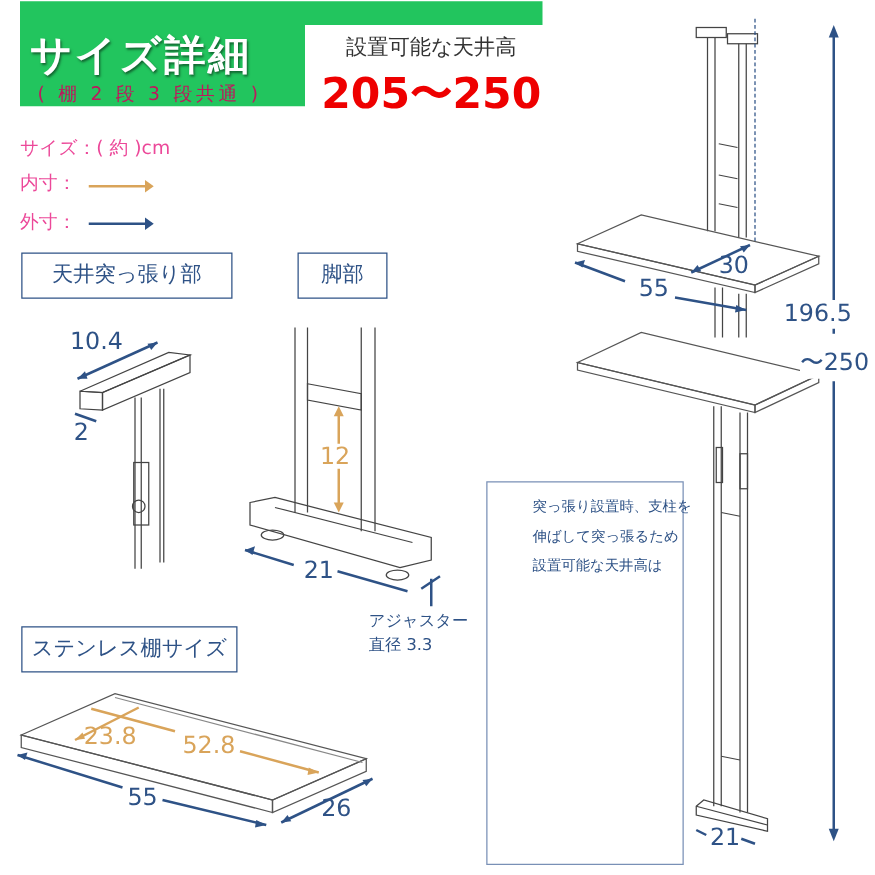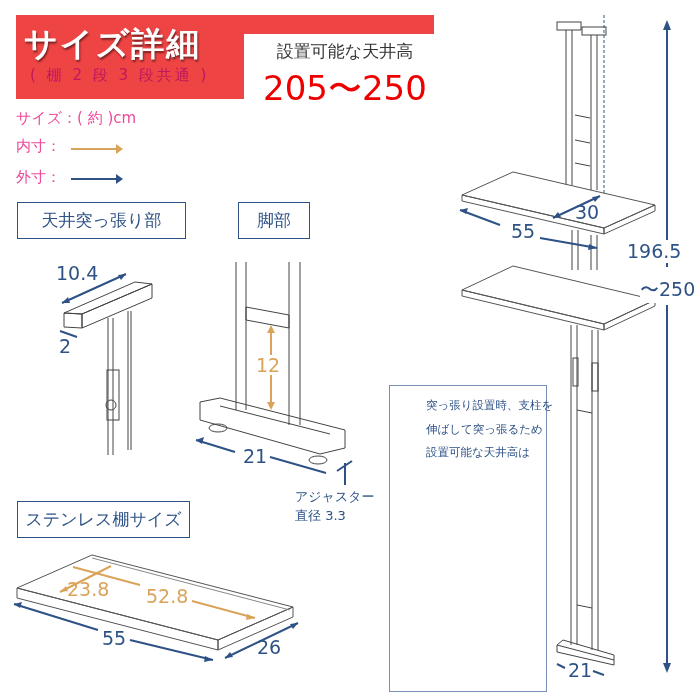--- a/index.html
+++ b/index.html
@@ -1,23 +1,23 @@
 <!DOCTYPE html>
 <html><head>
 <meta charset="utf-8">
 <style>
   html,body{margin:0;padding:0;background:#fff;}
   body{width:700px;height:700px;position:relative;overflow:hidden;font-family:"DejaVu Sans","Liberation Sans",sans-serif;color:#444;}
   .abs{position:absolute;}
-  .title-block{left:16px;top:15px;width:418px;height:84px;background:#ef4444;}
+  .title-block{left:16px;top:1px;width:418px;height:84px;background:#22c55e;}
   .title-main{left:24px;top:22px;color:#fff;font-size:33px;font-weight:bold;letter-spacing:2px;text-shadow:1px 2px 2px rgba(0,0,0,.5);white-space:nowrap;}
   .title-sub{left:30px;top:66px;color:#be185d;font-size:15px;letter-spacing:3px;white-space:nowrap;}
   .height-box{left:228px;top:19px;width:202px;height:76px;background:#fff;}
   .height-label{left:0;top:6px;width:202px;text-align:center;font-size:17px;color:#333;white-space:nowrap;}
-  .height-value{left:0;top:32px;width:202px;text-align:center;font-size:34px;color:#ee0000;font-weight:normal;white-space:nowrap;}
+  .height-value{left:0;top:32px;width:202px;text-align:center;font-size:34px;color:#ee0000;font-weight:bold;white-space:nowrap;}
   .legend-text{font-size:15px;color:#ec4899;white-space:nowrap;}
   .legend-arrow{height:2px;}
   .legend-arrow::after{content:"";position:absolute;right:-2px;top:-4px;border-left:7px solid currentColor;border-top:5px solid transparent;border-bottom:5px solid transparent;}
   .section-box{border:1.5px solid #2e5286;background:#fff;color:#2e5286;font-size:17px;text-align:center;white-space:nowrap;box-sizing:border-box;}
   .dim-blue{color:#2e5286;font-size:19px;white-space:nowrap;}
   .dim-gold{color:#d9a45a;font-size:19px;white-space:nowrap;}
   .note-box{left:389px;top:385px;width:158px;height:307px;border:1.5px solid #7990b6;box-sizing:border-box;background:#fff;}
   .note-line{left:8px;font-size:11.5px;color:#2e5286;white-space:nowrap;margin-left:28px;}
   .note-strong{left:8px;top:82px;font-size:16px;color:#2e5286;white-space:nowrap;}
   .note-strong span{font-size:11.5px;}

